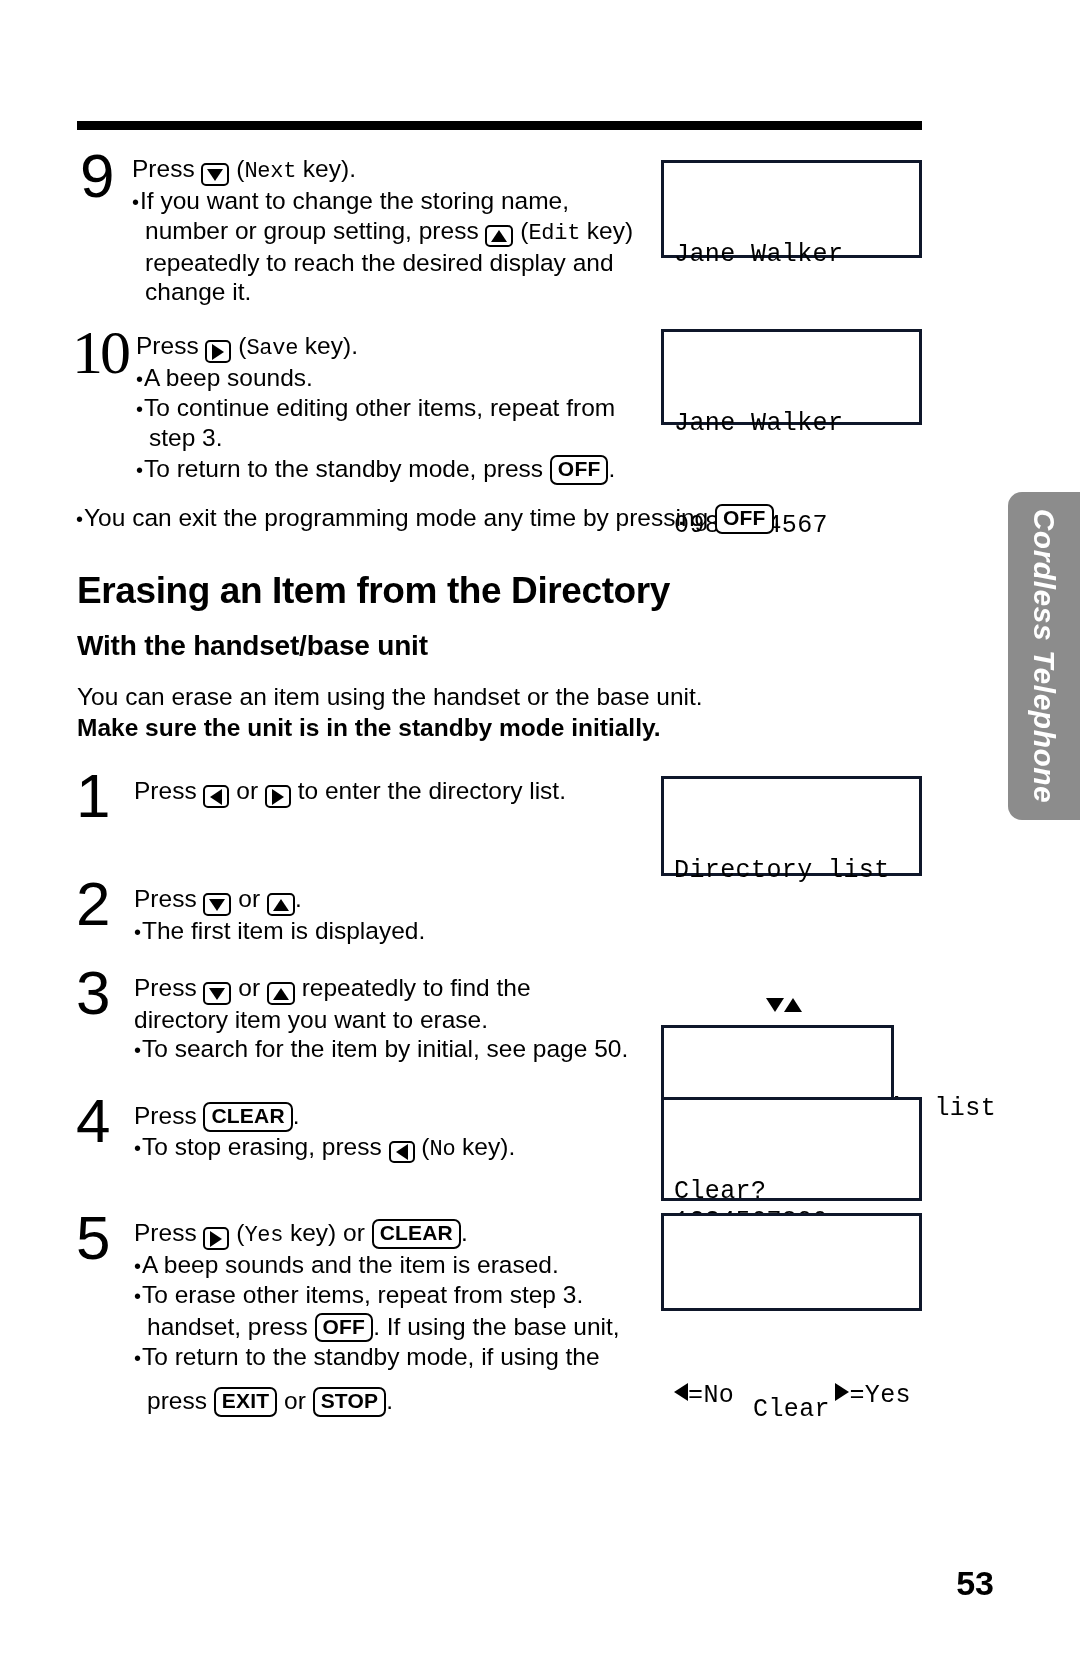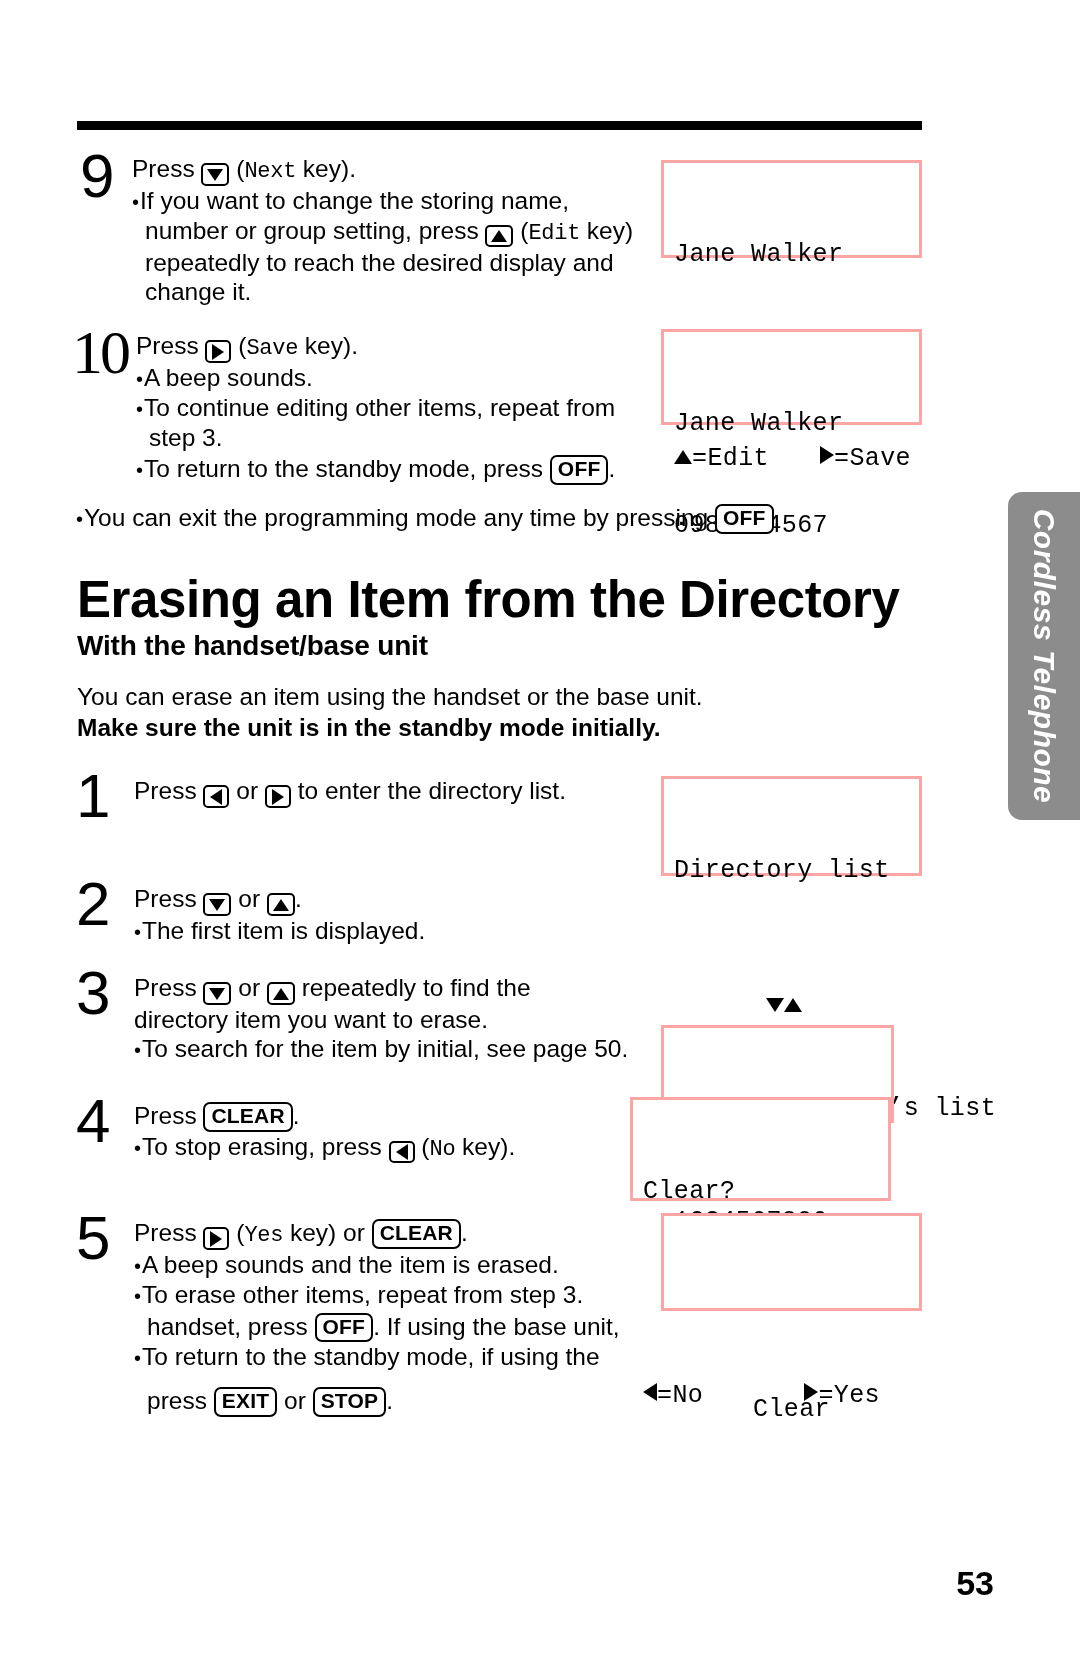--- a/index.html
+++ b/index.html
@@ -150,21 +150,21 @@
 
   .mono {
     font-family: "Liberation Mono", "DejaVu Sans Mono", monospace;
     font-size: 22px;
     letter-spacing: -0.3px;
   }
 
   
   .lcd {
     position: absolute;
-    border: 3px solid #fca5a5;
+    border: 3px solid #0f172a;
     background: #fff;
     box-sizing: border-box;
     font-family: "Liberation Mono", "DejaVu Sans Mono", monospace;
     font-size: 25px;
     line-height: 1.36;
     padding: 7px 0 11px 10px;
     letter-spacing: 0.4px;
     white-space: pre;
   }
   .lcd .row { display: block; height: 34px; }
@@ -185,21 +185,21 @@
     border-right: 14px solid #000;
   }
   .lcd-tri-right {
     border-top: 9px solid transparent; border-bottom: 9px solid transparent;
     border-left: 14px solid #000;
   }
 
   
   .h1 {
     position: absolute;
-    font-size: 51px;
+    font-size: 37px;
     font-weight: bold;
     letter-spacing: -0.4px;
   }
   .h2 {
     position: absolute;
     font-size: 28px;
     font-weight: bold;
     letter-spacing: -0.2px;
   }
   .para {
@@ -254,24 +254,20 @@
       </p>
       <p class="bullet-line">
         <span class="indent"></span><span>change it.</span>
       </p>
     </div>
   </div>
 
   <div class="lcd" style="left:661px; top:160px; width:261px; height:98px;">
     <span class="row">Jane Walker</span>
     <span class="row">0981234567</span>
-    <span class="row spread">
-      <span><span class="lcd-tri-up"></span><span>=Edit</span></span>
-      <span><span class="lcd-tri-right"></span><span>=Save</span></span>
-    </span>
   </div>
 
   <div class="step" style="left:72px; top:325px; width:600px;">
     <div class="step-num two-digit" style="width:64px;font-family:Liberation Serif, serif;">10</div>
     <div class="step-body" style="padding-top:6px;">
       <p class="lead">
         <span>Press</span>
         <span class="keybox"><span class="arrow right"></span></span>
         <span>(</span><span class="mono">Save</span><span> key).</span>
       </p>
@@ -375,21 +371,21 @@
         <span class="wordkey">CLEAR</span><span>.</span>
       </p>
       <p class="bullet-line">
         <span class="bul"></span><span>To stop erasing, press</span>
         <span class="keybox"><span class="arrow left"></span></span>
         <span>(</span><span class="mono">No</span><span> key).</span>
       </p>
     </div>
   </div>
 
-  <div class="lcd" style="left:630px; top:1097px; width:261px; height:104px;">
+  <div class="lcd" style="left:661px; top:1097px; width:261px; height:104px;">
     <span class="row">Clear?</span>
     <span class="row"></span>
     <span class="row spread">
       <span><span class="lcd-tri-left"></span><span>=No</span></span>
       <span><span class="lcd-tri-right"></span><span>=Yes</span></span>
     </span>
   </div>
 
   <div class="step" style="left:76px; top:1210px; width:600px;">
     <div class="step-num" style="width:58px;">5</div>

